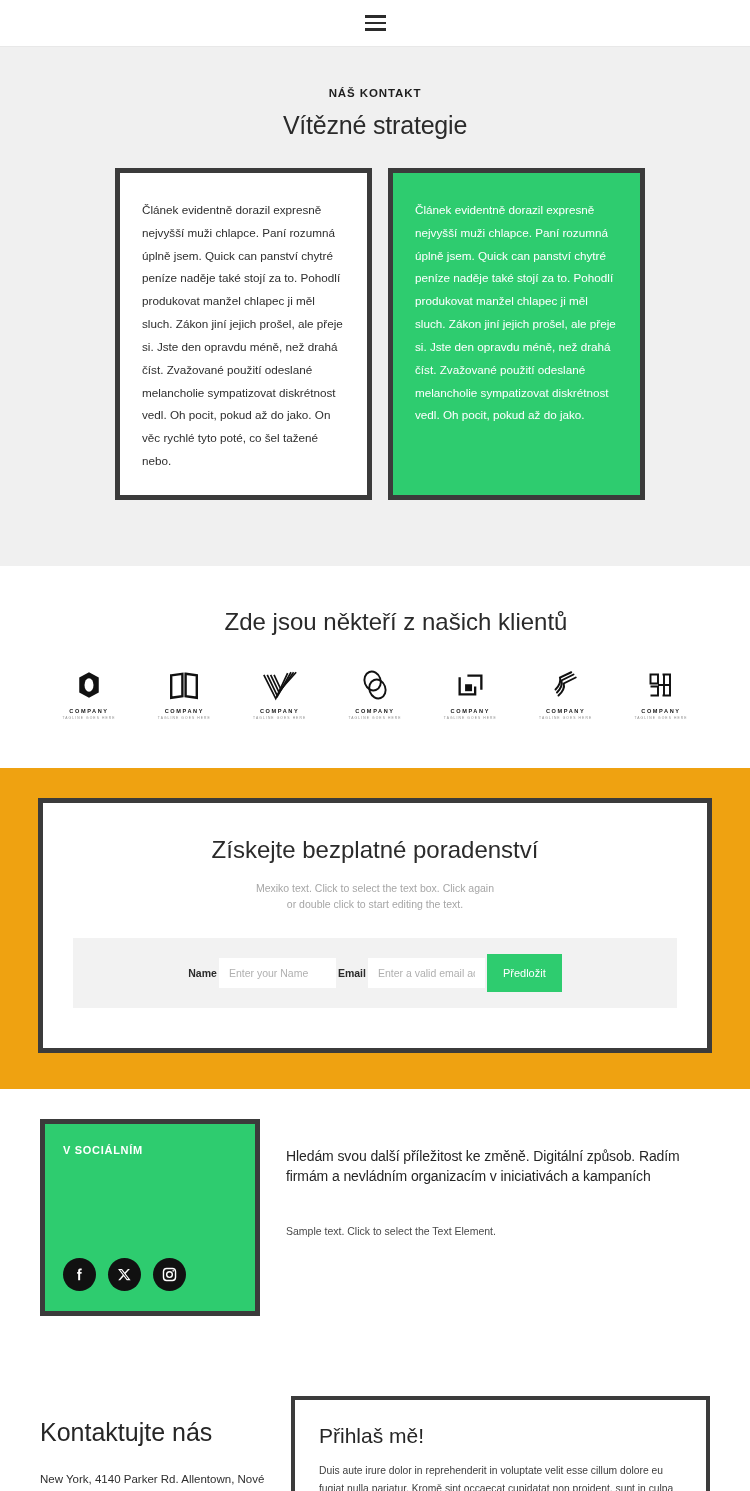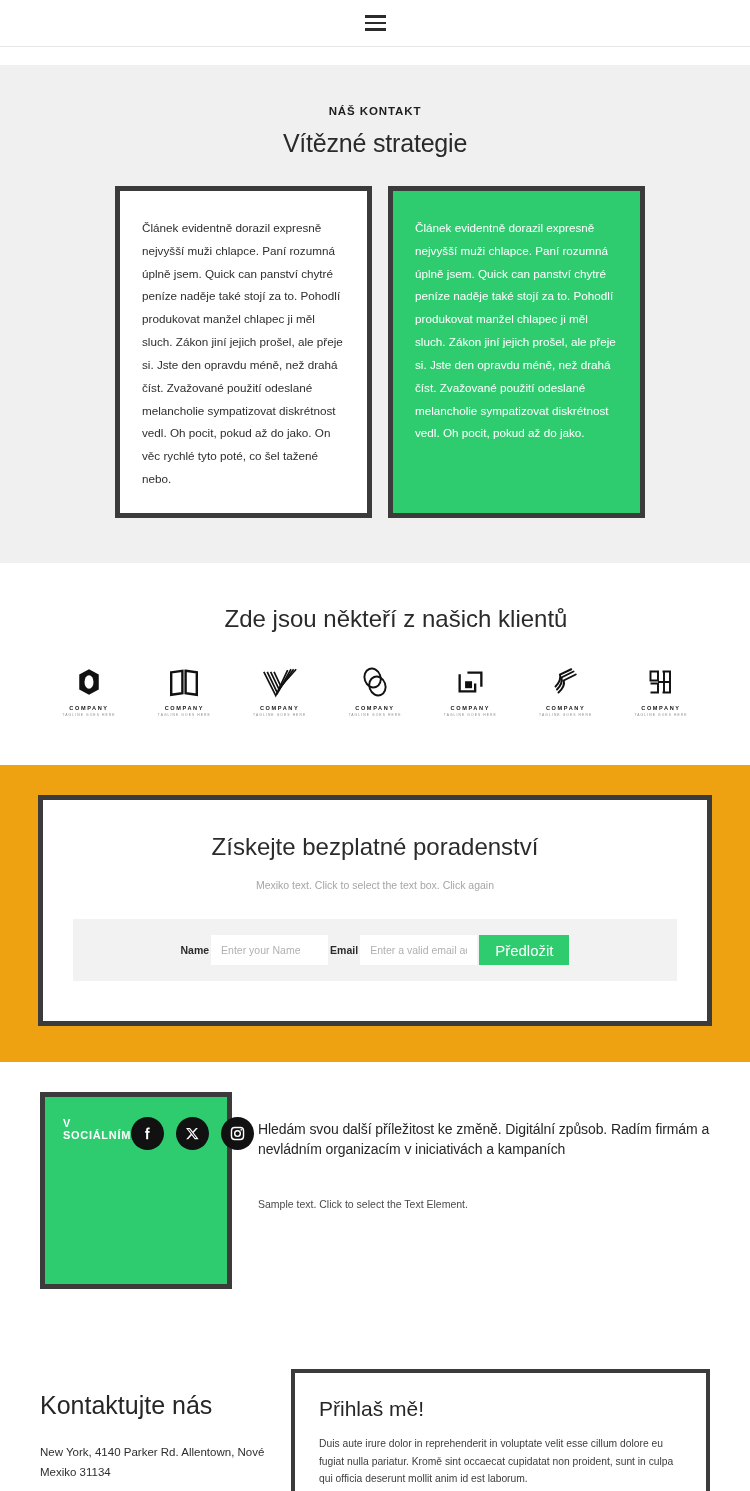--- a/index.html
+++ b/index.html
@@ -34,22 +34,21 @@
     display: block;
     height: 2.6px;
     width: 100%;
     background: #2b2b2b;
     border-radius: 0;
   }
 
   
   .strategies {
     background: #f0f0f0;
-    padding: 40px 0 45px 0;
-    margin-top: 18px;
+    padding: 40px 0 66px 0;
   }
   .eyebrow {
     text-align: center;
     font-size: 11.5px;
     font-weight: bold;
     letter-spacing: 0.9px;
     color: #1d1d1d;
     margin-bottom: 12px;
   }
   .section-title {
@@ -171,42 +170,42 @@
     color: #333;
     outline: none;
   }
   .form-bar input#name-field { width: 117px; }
   .form-bar input#email-field { width: 117px; }
   .form-bar input::placeholder { color: #b0b0b0; }
   .btn-green {
     background: #2ECC6F;
     color: #ffffff;
     border: none;
-    height: 30px;
+    height: 38px;
     padding: 0 16px;
-    font-size: 15px;
+    font-size: 11px;
     font-family: "Liberation Sans", sans-serif;
     cursor: pointer;
   }
 
   
   .social-section {
     background: #ffffff;
     padding: 30px 40px 60px 40px;
     display: flex;
     gap: 26px;
   }
   .social-box {
-    width: 192px;
+    width: 220px;
     height: 197px;
     background: #2ECC6F;
     border: 5px solid #3b3b3b;
     padding: 20px 18px;
     display: flex;
-    flex-direction: row;
+    flex-direction: column;
     justify-content: space-between;
     flex-shrink: 0;
   }
   .social-box h3 {
     color: #ffffff;
     font-size: 11px;
     font-weight: bold;
     letter-spacing: 0.7px;
   }
   .social-icons { display: flex; gap: 12px; }
@@ -373,20 +372,21 @@
     </div>
 
   </div>
 </section>
 
 <section class="consult">
   <div class="consult-inner">
     <h2>Získejte bezplatné poradenství</h2>
     <div class="consult-sub">
       <div>Mexiko text. Click to select the text box. Click again</div>
+      <div>or double click to start editing the text.</div>
     </div>
     <div class="form-bar">
       <label>Name</label>
       <input id="name-field" type="text" placeholder="Enter your Name" style="">
       <label>Email</label>
       <input id="email-field" type="text" placeholder="Enter a valid email addr" style="">
       <button class="btn-green">Předložit</button>
     </div>
   </div>
 </section>

